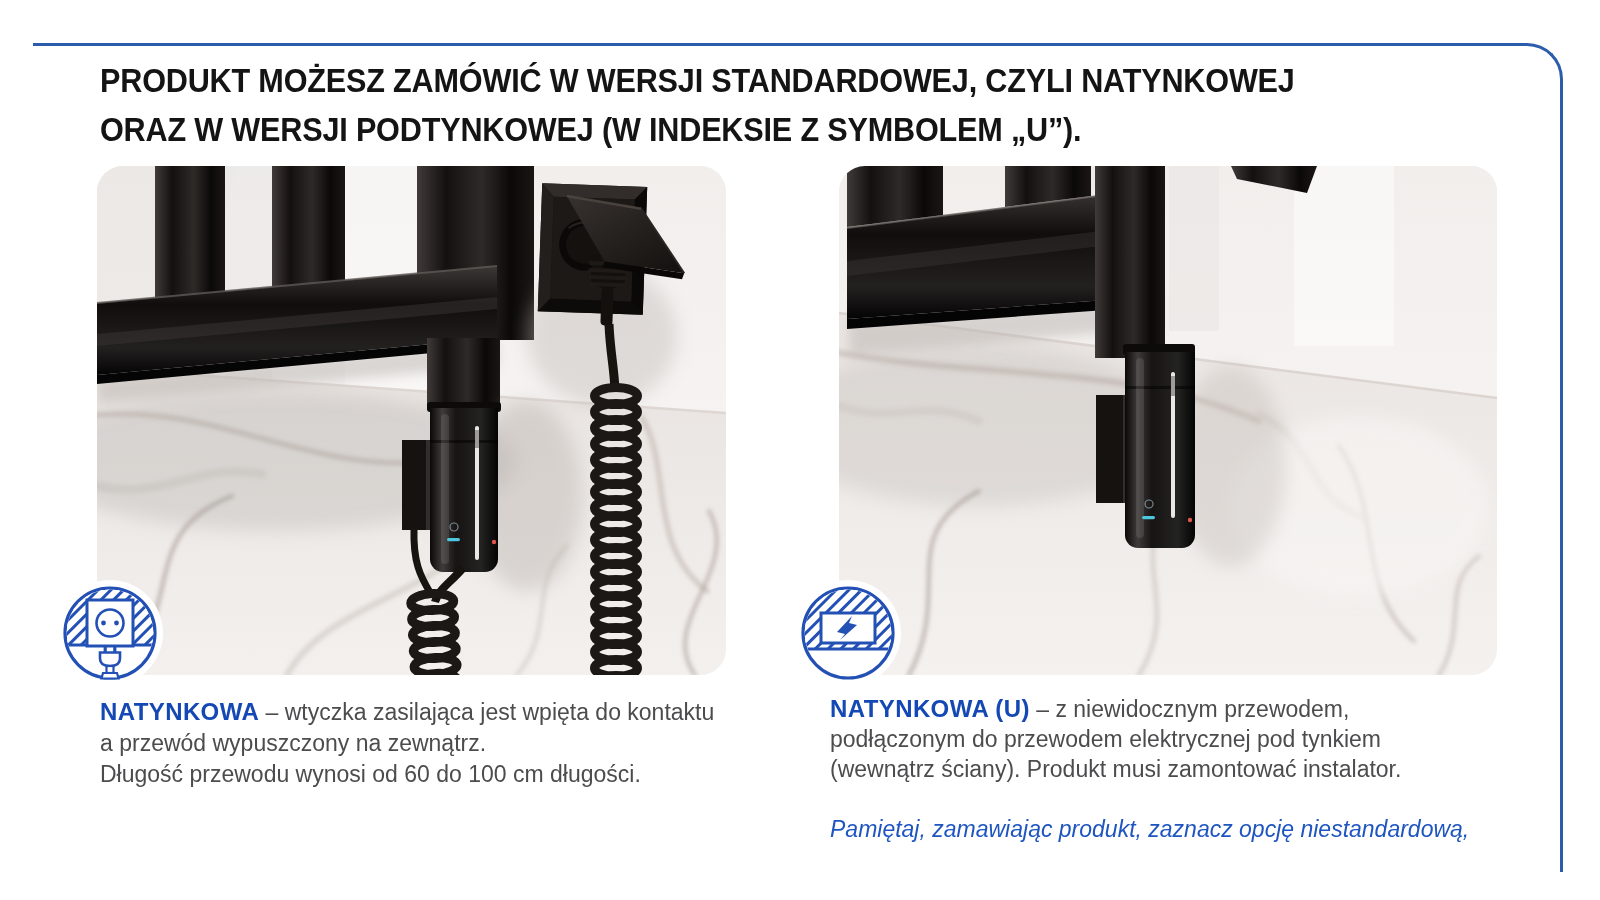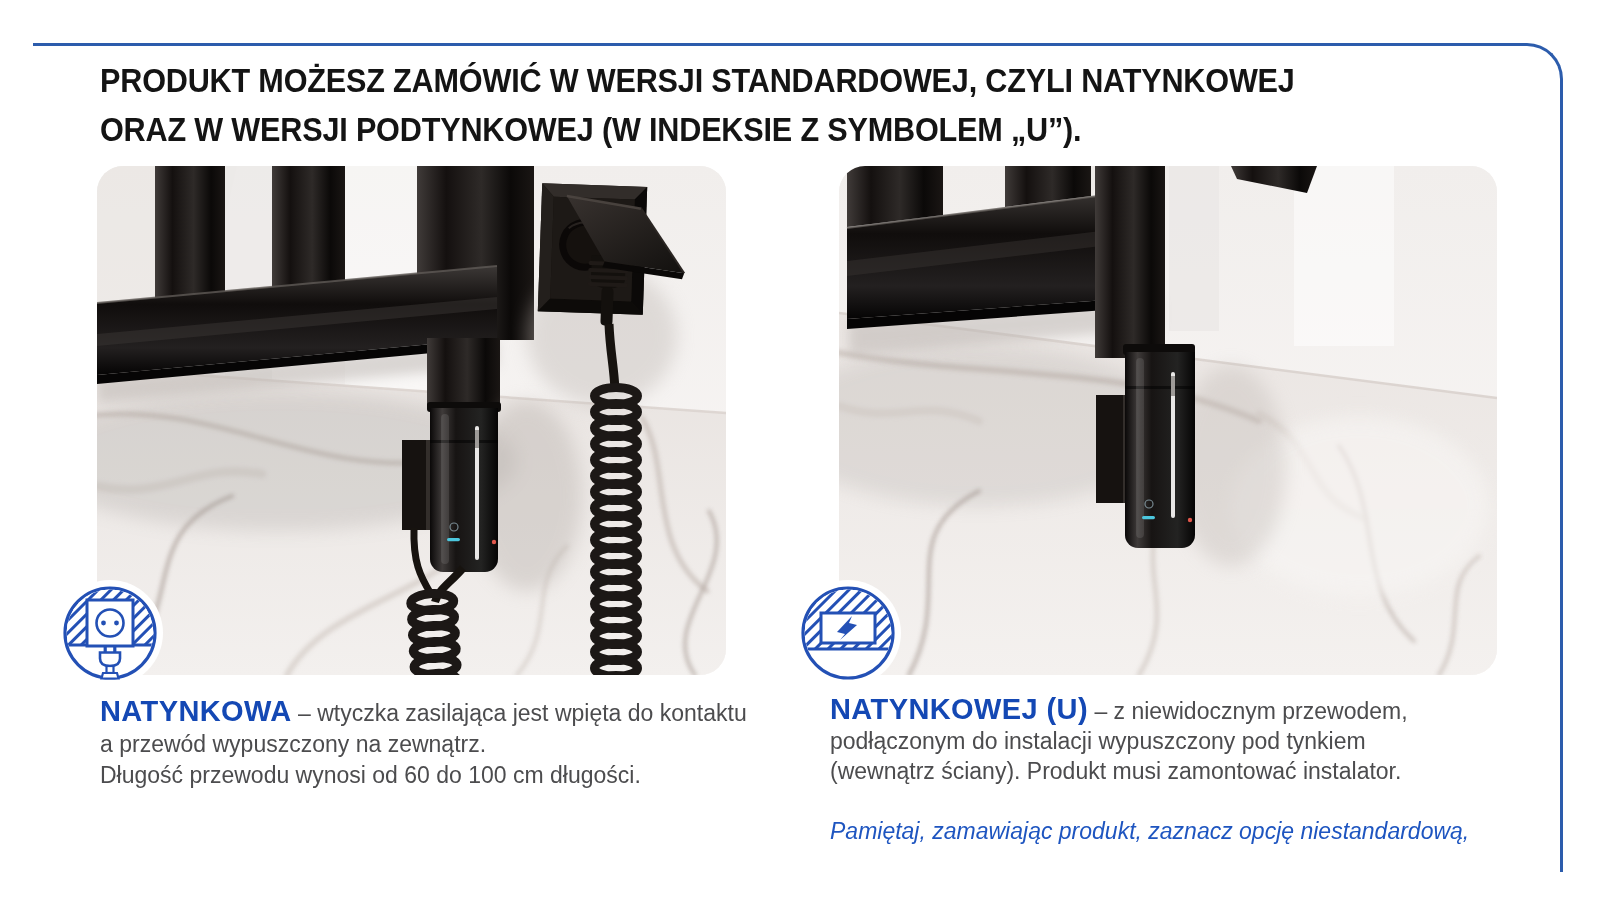--- a/index.html
+++ b/index.html
@@ -15,21 +15,21 @@
   .photo.ph-left{left:97px;width:629px;}
   .photo.ph-right{left:839px;width:658px;}
   .photo svg{display:block;width:100%;height:100%;}
   .badge{position:absolute;width:108px;height:108px;}
   .badge.bg-left{left:56px;top:571px;}
   .badge.bg-right{left:794px;top:571px;}
   .badge svg{display:block;width:100%;height:100%;}
   .desc{position:absolute;margin:0;color:#4c4c4e;font-size:23px;line-height:31px;}
   .desc.d-left{left:100px;top:688px;width:680px;}
   .desc.d-right{left:830px;top:686px;width:710px;line-height:30px;}
-  .vtitle{color:#1448b4;font-weight:700;font-size:29px;letter-spacing:.4px;}
+  .vtitle{color:#1448b4;font-weight:700;font-size:24px;letter-spacing:.4px;}
   .note{color:#1e55c0;}
 </style>
 </head>
 <body>
 
 <div class="canvas">
 
   <div class="frame"></div>
 
   <h1 class="heading">
@@ -344,20 +344,20 @@
     </svg>
   </div>
 
   <p class="desc d-left">
     <strong class="vtitle">NATYNKOWA</strong><span> – wtyczka zasilająca jest wpięta do kontaktu</span><br>
     <span>a przewód wypuszczony na zewnątrz.</span><br>
     <span>Długość przewodu wynosi od 60 do 100 cm długości.</span>
   </p>
 
   <p class="desc d-right">
-    <strong class="vtitle">NATYNKOWEJ (U)</strong><span> – z niewidocznym przewodem,</span><br>
-    <span>podłączonym do instalacji wypuszczony pod tynkiem</span><br>
+    <strong class="vtitle">NATYNKOWA (U)</strong><span> – z niewidocznym przewodem,</span><br>
+    <span>podłączonym do przewodem elektrycznej pod tynkiem</span><br>
     <span>(wewnątrz ściany). Produkt musi zamontować instalator.</span><br>
     <br>
     <em class="note">Pamiętaj, zamawiając produkt, zaznacz opcję niestandardową,</em><br>
   </p>
 
 </div>
 
 </body></html>

